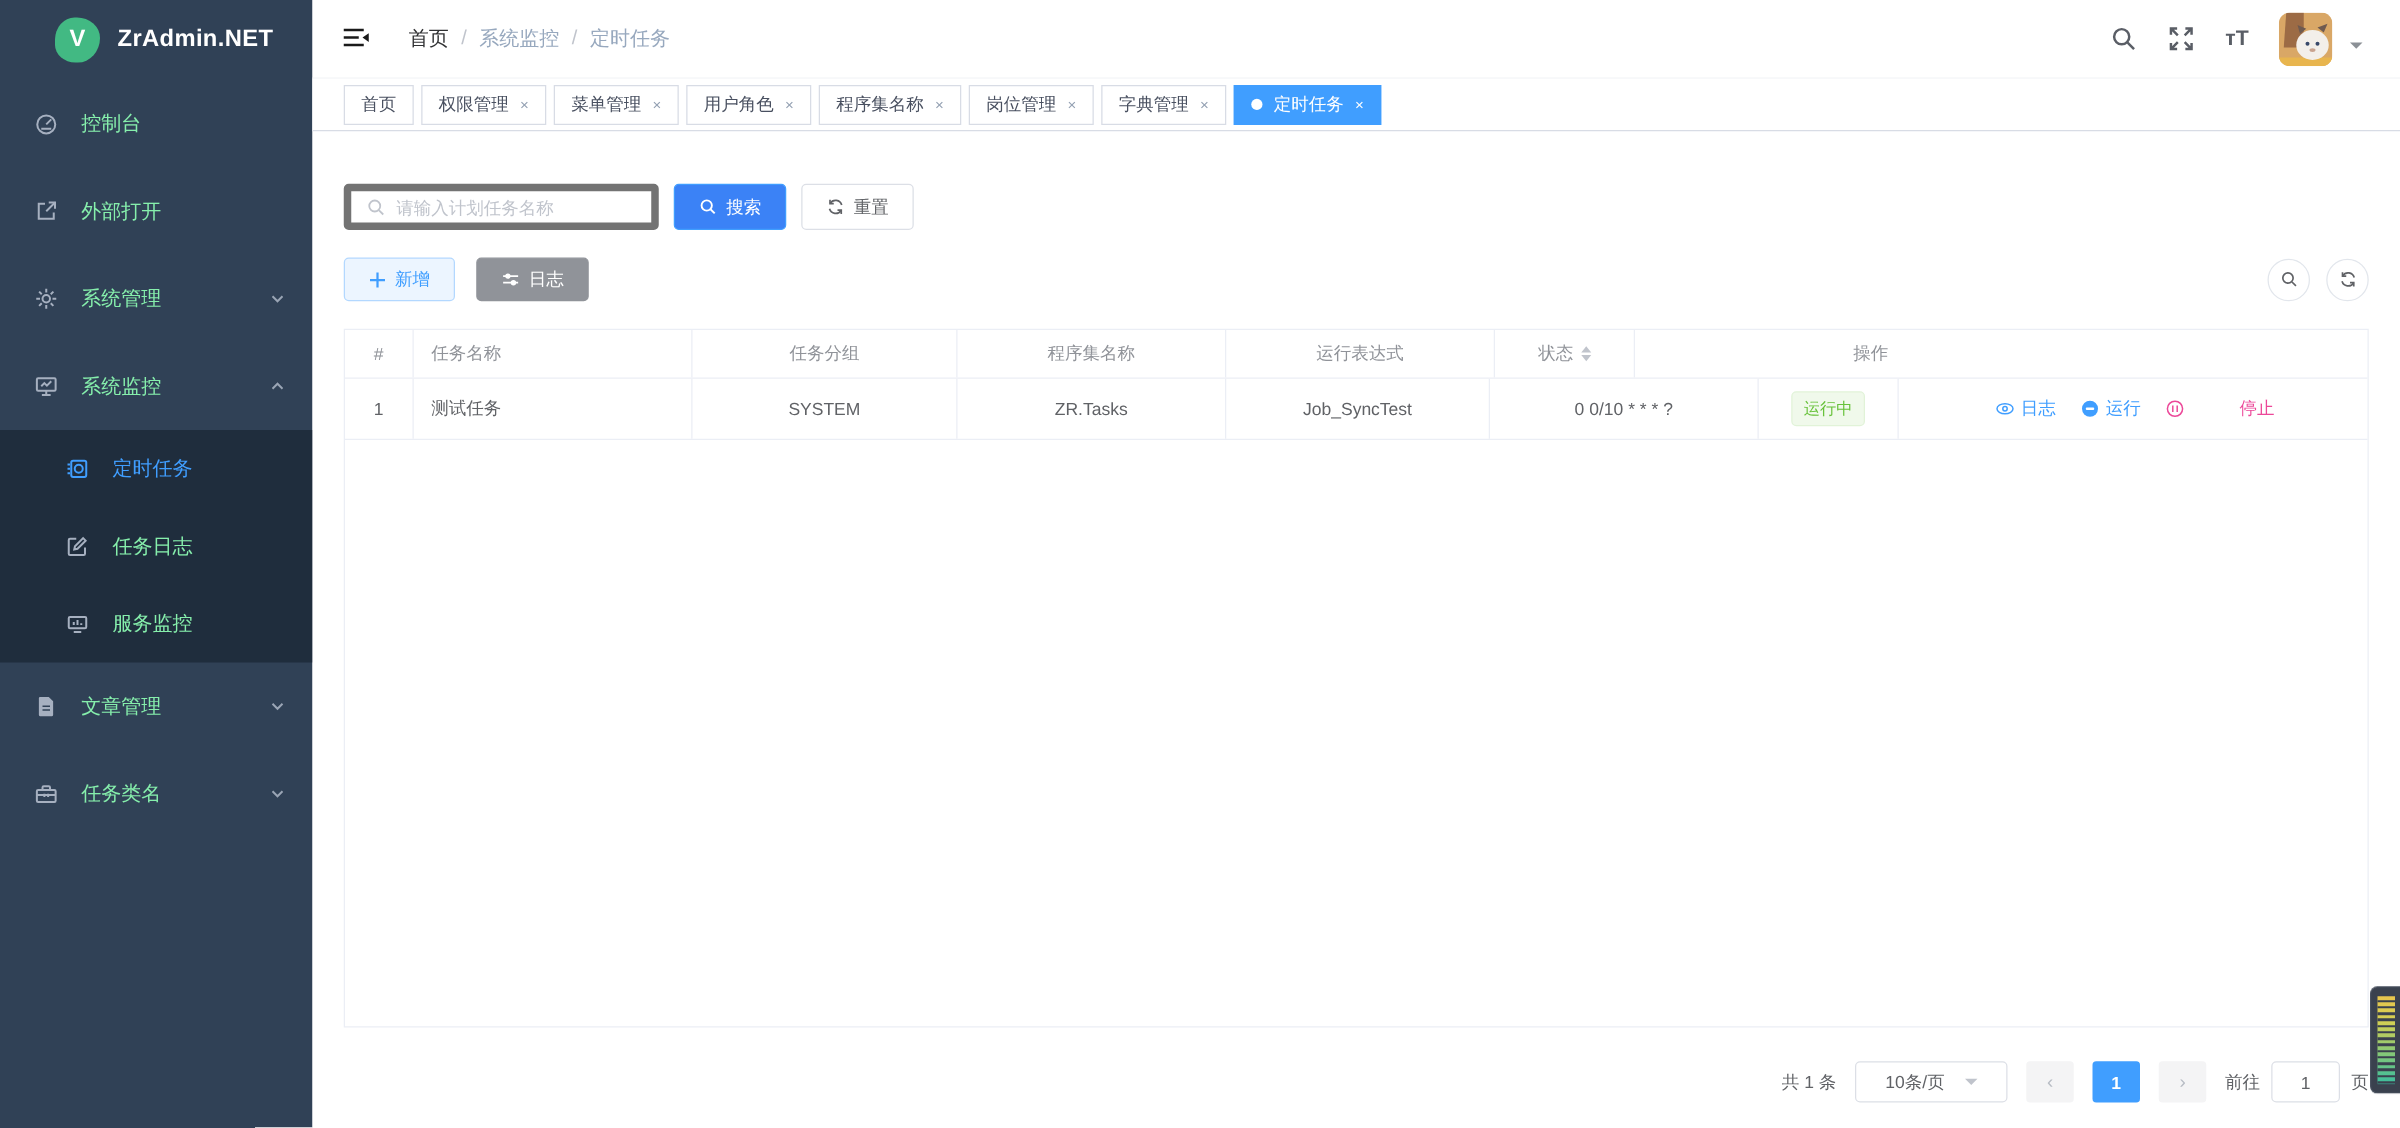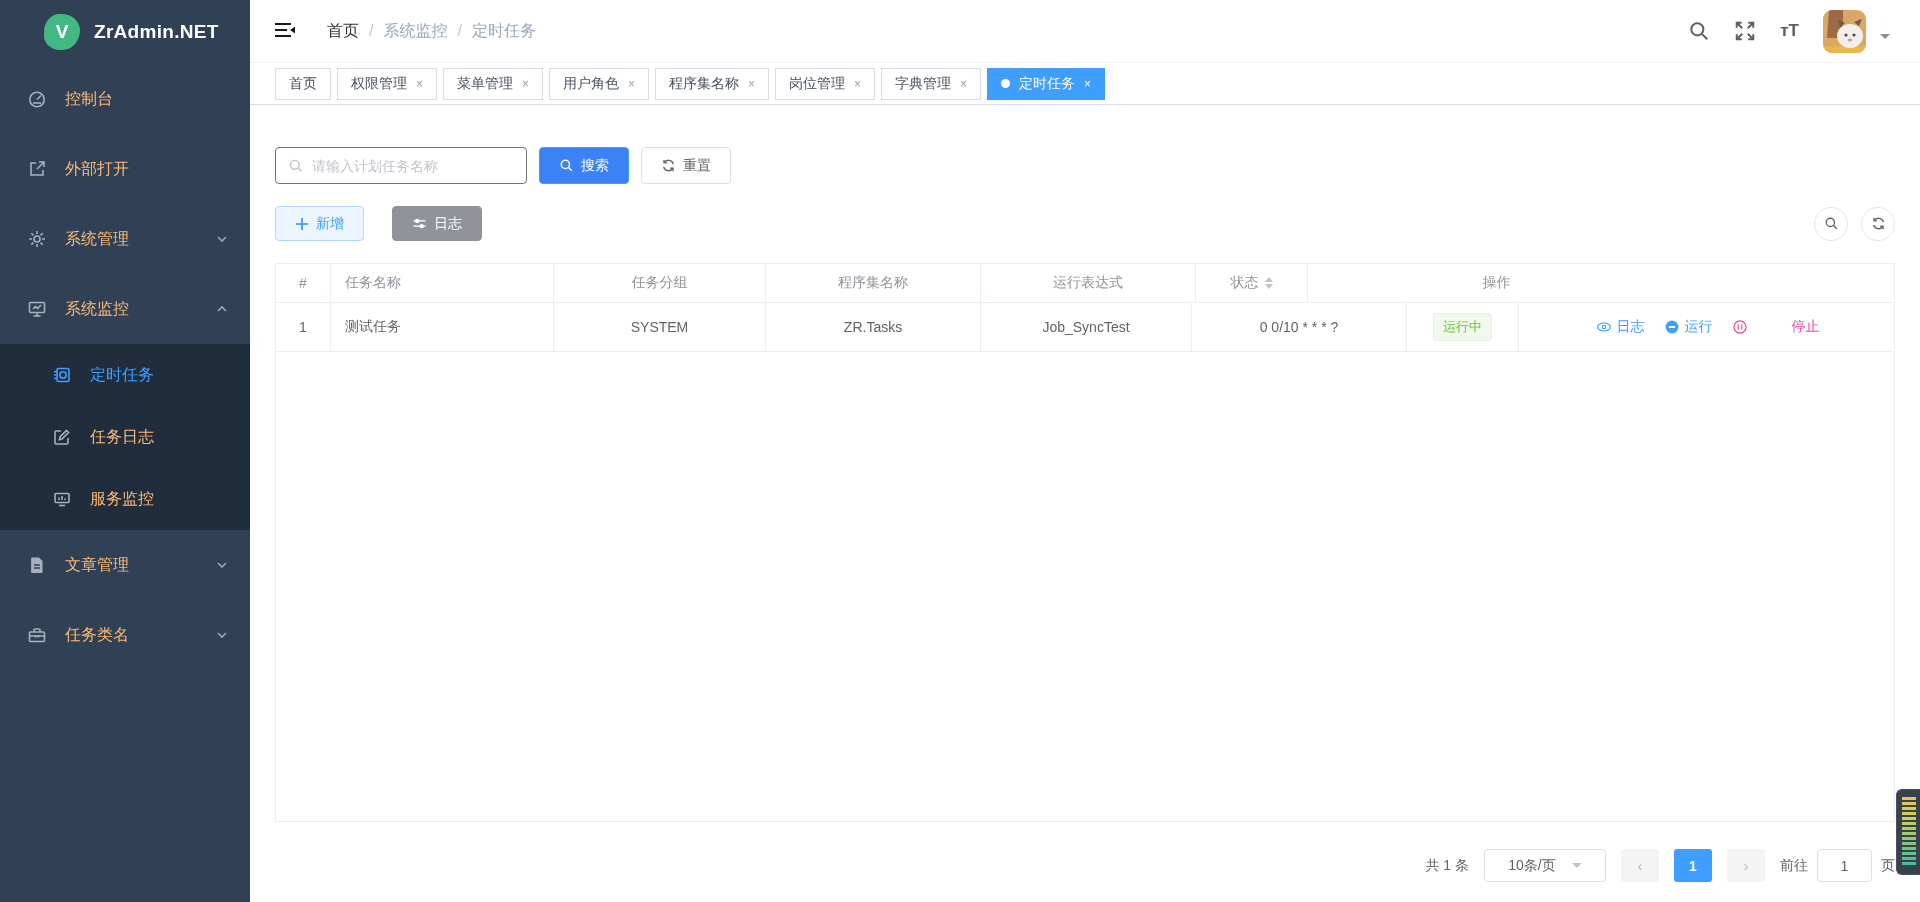--- a/index.html
+++ b/index.html
@@ -7,21 +7,21 @@
   body { font-family:"Liberation Sans","DejaVu Sans",sans-serif; background:#fff; font-size:14px; }
   .app { display:flex; width:100%; height:100%; }
 
   
   .sidebar { width:250px; flex-shrink:0; background:#304156; display:flex; flex-direction:column; }
   .logo { height:63px; display:flex; align-items:center; padding-left:44px; gap:14px; }
   .logo-mark { width:36px; height:36px; background:#42b983; border-radius:46% 54% 52% 48% / 52% 48% 58% 42%;
                display:flex; align-items:center; justify-content:center; color:#fff; font-weight:bold; font-size:19px; }
   .logo-title { color:#fff; font-size:19px; font-weight:bold; letter-spacing:.3px; }
   .menu { margin-top:1px; }
-  .menu-item { height:70px; display:flex; align-items:center; padding:0 22px 0 27px; font-size:16px; color:#fdba74; cursor:pointer; }
+  .menu-item { height:70px; display:flex; align-items:center; padding:0 22px 0 27px; font-size:16px; color:#86efac; cursor:pointer; }
   .mi-icon { width:20px; height:20px; margin-right:18px; color:#a6b0c0; flex-shrink:0; }
   .mi-icon svg { display:block; width:100%; height:100%; }
   .chev { margin-left:auto; color:#9aa5b5; width:12px; height:12px; }
   .chev svg { display:block; }
   .submenu { background:#1f2d3d; }
   .submenu .menu-item { height:62px; padding-left:52px; }
   .submenu .menu-item.active, .submenu .menu-item.active .mi-icon { color:#409eff; }
 
   
   .main { flex:1; min-width:0; display:flex; flex-direction:column; background:#fff; }
@@ -42,31 +42,31 @@
   .tab { height:32px; display:inline-flex; align-items:center; padding:0 13px; border:1px solid #d8dce5; background:#fff;
          font-size:14px; color:#495060; gap:9px; cursor:pointer; white-space:nowrap; }
   .tab .x { font-size:12px; color:#93a0b2; }
   .tab.active { background:#409eff; border-color:#409eff; color:#fff; }
   .tab.active .x { color:#fff; }
   .tab.active::before { content:""; width:9px; height:9px; border-radius:50%; background:#fff; }
 
   
   .content { flex:1; padding:42px 25px 0 25px; }
   .search-row { display:flex; gap:12px; margin-bottom:22px; }
-  .input-wrap { width:252px; height:37px; border:1px solid #737373; border-radius:4px; display:flex; align-items:center;
+  .input-wrap { width:252px; height:37px; border:6px solid #737373; border-radius:4px; display:flex; align-items:center;
                 padding:0 12px; gap:8px; color:#c0c4cc; background:#fff; }
   .input-wrap input { border:none; outline:none; flex:1; min-width:0; font-size:14px; color:#606266; background:transparent; }
   .input-wrap input::placeholder { color:#c0c4cc; }
   .btn { height:37px; border-radius:4px; padding:0 19px; font-size:14px; display:inline-flex; align-items:center; gap:7px;
          border:1px solid #dcdfe6; background:#fff; color:#606266; cursor:pointer; }
   .btn svg { display:block; }
   .btn-primary { background:#3b82f6; border-color:#409eff; color:#fff; }
   .btn-plain-primary { height:35px; background:#ecf5ff; border-color:#b3d8ff; color:#409eff; }
   .btn-info { height:35px; background:#909399; border-color:#909399; color:#fff; }
-  .toolbar-row { display:flex; align-items:center; gap:28px; margin-bottom:22px; }
+  .toolbar-row { display:flex; align-items:center; gap:17px; margin-bottom:22px; }
   .toolbar-right { margin-left:auto; display:flex; gap:13px; }
   .circle-btn { width:34px; height:34px; border-radius:50%; border:1px solid #e2e6ec; background:#fff; color:#606266;
                 display:flex; align-items:center; justify-content:center; cursor:pointer; }
 
   
   .table { border:1px solid #ebeef5; }
   .t-head, .t-row { display:flex; }
   .t-head { border-bottom:1px solid #ebeef5; }
   .t-row { border-bottom:1px solid #ebeef5; }
   .t-cell { padding:0 10px; display:flex; align-items:center; justify-content:center; border-right:1px solid #ebeef5; flex-shrink:0; }

